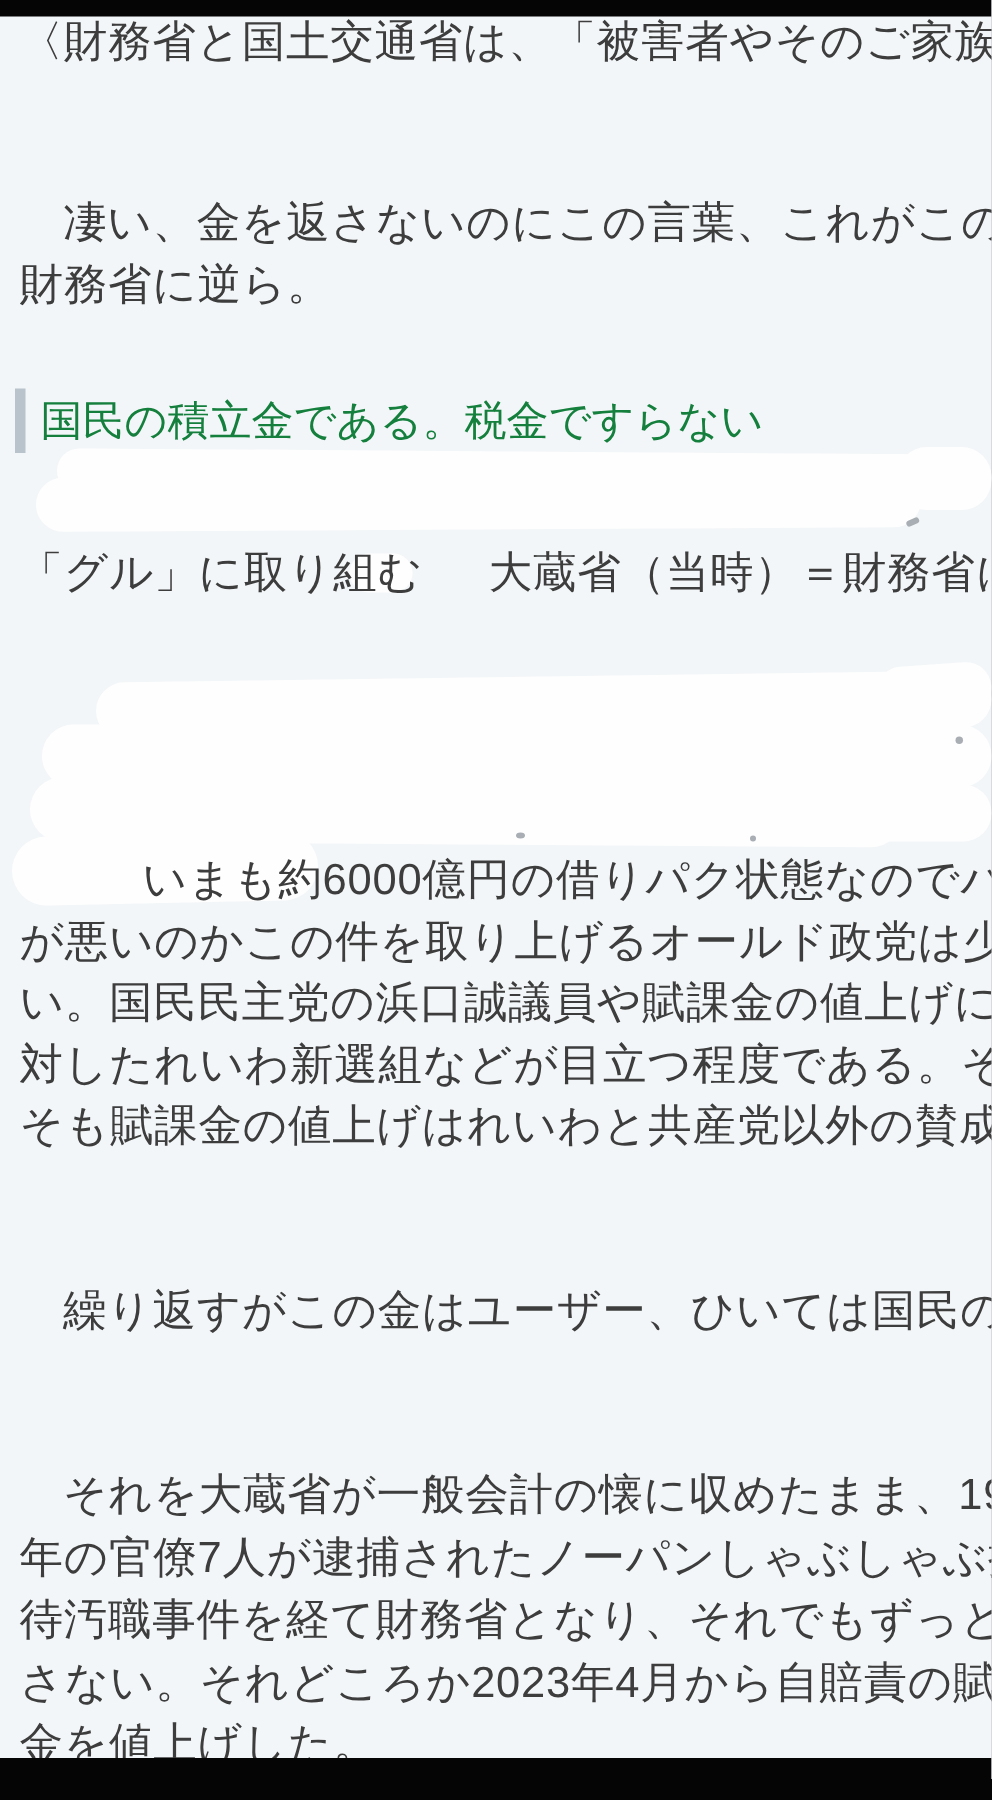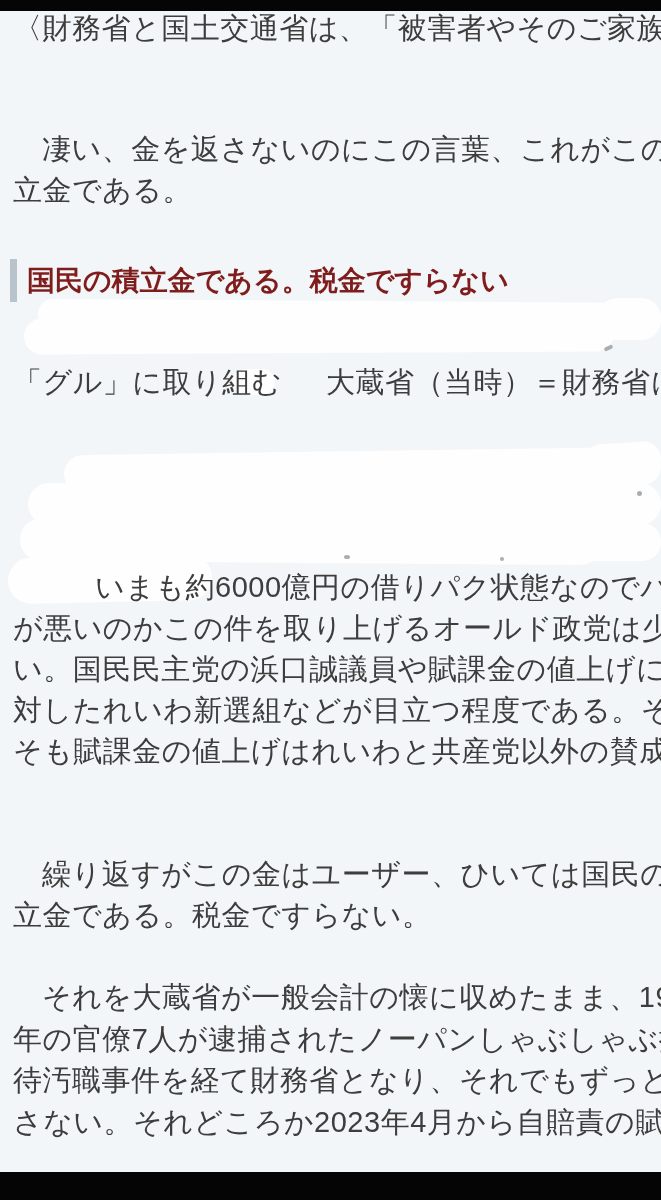--- a/index.html
+++ b/index.html
@@ -39,22 +39,22 @@
   .gap  { display: inline-block; width: 44px; } 
 
   .heading {
     position: absolute;
     left: 10px;
     top: 259px;
     border-left: 7px solid #b9c3cb;
     padding-left: 10px;
     font-size: 28px;
     line-height: 43px;
-    font-weight: bold;
-    color: #7f1d1d;
+    font-weight: normal;
+    color: #15803d;
     white-space: nowrap;
     z-index: 2;
   }
 
   
   .blob {
     position: absolute;
     background: #fefefe;
     z-index: 1;
   }
@@ -107,46 +107,46 @@
   <div class="speck s-2"></div>
   <div class="speck s-3"></div>
   <div class="speck s-4"></div>
 
   <div class="para p1">
     <span class="line">〈財務省と国土交通省は、「被害者やそのご家族が</span>
   </div>
 
   <div class="para p2">
     <span class="line ind1">凄い、金を返さないのにこの言葉、これがこの国</span>
-    <span class="line">立金である。</span>
+    <span class="line">財務省に逆ら。</span>
   </div>
 
   <div class="heading">
     <span>国民の積立金である。税金ですらない</span>
   </div>
 
   <div class="para p3">
     <span class="line"><span>「グル」に取り組む</span><span class="gap"></span><span>大蔵省（当時）＝財務省に逆ら</span></span>
   </div>
 
   <div class="para p4">
     <span class="line ind3">いまも約6000億円の借りパク状態なのでバツ</span>
     <span class="line">が悪いのかこの件を取り上げるオールド政党は少な</span>
     <span class="line">い。国民民主党の浜口誠議員や賦課金の値上げに反</span>
     <span class="line">対したれいわ新選組などが目立つ程度である。そも</span>
     <span class="line">そも賦課金の値上げはれいわと共産党以外の賛成多</span>
   </div>
 
   <div class="para p5">
     <span class="line ind1">繰り返すがこの金はユーザー、ひいては国民の積</span>
-    <span class="line">立金である。税金ですらない。</span>
   </div>
 
   <div class="para p6">
     <span class="line ind1">それを大蔵省が一般会計の懐に収めたまま、1998</span>
     <span class="line">年の官僚7人が逮捕されたノーパンしゃぶしゃぶ接</span>
     <span class="line">待汚職事件を経て財務省となり、それでもずっと返</span>
     <span class="line">さない。それどころか2023年4月から自賠責の賦課</span>
+    <span class="line">金を値上げした。</span>
   </div>
 
   <div class="letterbox bottom"></div>
 
 </div>
 
 </body></html>

